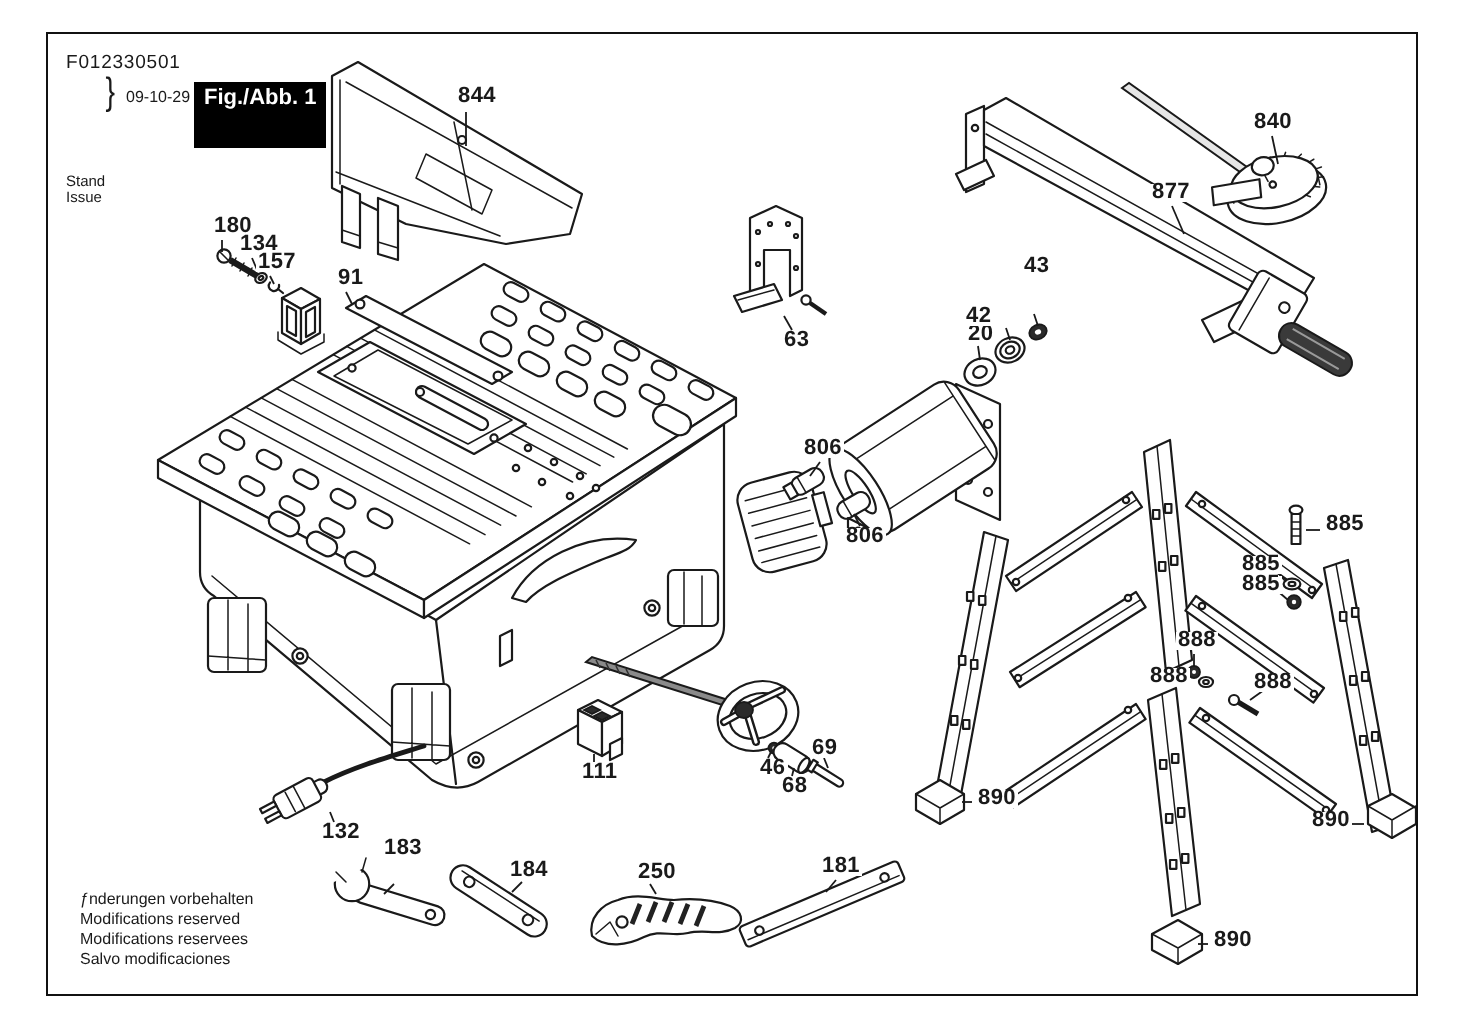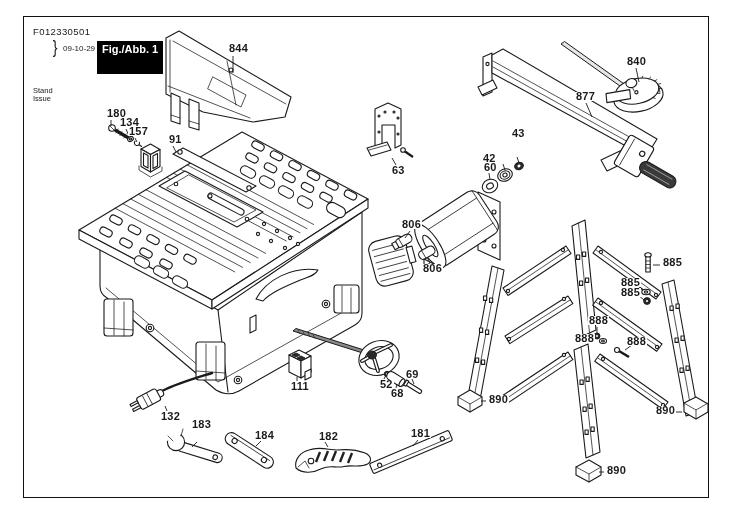--- a/index.html
+++ b/index.html
@@ -478,38 +478,44 @@
   <div class="figbox">Fig./Abb. 1</div>
 
   <span class="plabel" style="left:228px;top:44px">844</span>
   <span class="plabel" style="left:626px;top:57px">840</span>
   <span class="plabel" style="left:575px;top:92px">877</span>
   <span class="plabel" style="left:106px;top:109px">180</span>
   <span class="plabel" style="left:119px;top:118px">134</span>
   <span class="plabel" style="left:128px;top:127px">157</span>
   <span class="plabel" style="left:168px;top:135px">91</span>
   <span class="plabel" style="left:391px;top:166px">63</span>
-  <span class="plabel" style="left:483px;top:163px">60</span>
+  <span class="plabel" style="left:483px;top:163px">20</span>
   <span class="plabel" style="left:482px;top:154px">42</span>
   <span class="plabel" style="left:511px;top:129px">43</span>
   <span class="plabel" style="left:401px;top:220px">806</span>
   <span class="plabel" style="left:422px;top:264px">806</span>
   <span class="plabel" style="left:662px;top:258px">885</span>
   <span class="plabel" style="left:620px;top:278px">885</span>
   <span class="plabel" style="left:620px;top:288px">885</span>
   <span class="plabel" style="left:588px;top:316px">888</span>
   <span class="plabel" style="left:574px;top:334px">888</span>
   <span class="plabel" style="left:626px;top:337px">888</span>
   <span class="plabel" style="left:488px;top:395px">890</span>
   <span class="plabel" style="left:655px;top:406px">890</span>
   <span class="plabel" style="left:606px;top:466px">890</span>
   <span class="plabel" style="left:290px;top:382px">111</span>
   <span class="plabel" style="left:160px;top:412px">132</span>
-  <span class="plabel" style="left:379px;top:380px">52</span>
+  <span class="plabel" style="left:379px;top:380px">46</span>
   <span class="plabel" style="left:390px;top:389px">68</span>
   <span class="plabel" style="left:405px;top:370px">69</span>
   <span class="plabel" style="left:191px;top:420px">183</span>
   <span class="plabel" style="left:254px;top:431px">184</span>
-  <span class="plabel" style="left:318px;top:432px">182</span>
+  <span class="plabel" style="left:318px;top:432px">250</span>
   <span class="plabel" style="left:410px;top:429px">181</span>
 
+  <div class="footer">
+    <div>ƒnderungen vorbehalten</div>
+    <div>Modifications reserved</div>
+    <div>Modifications reservees</div>
+    <div>Salvo modificaciones</div>
+  </div>
 
 </div>
 
 </body></html>

